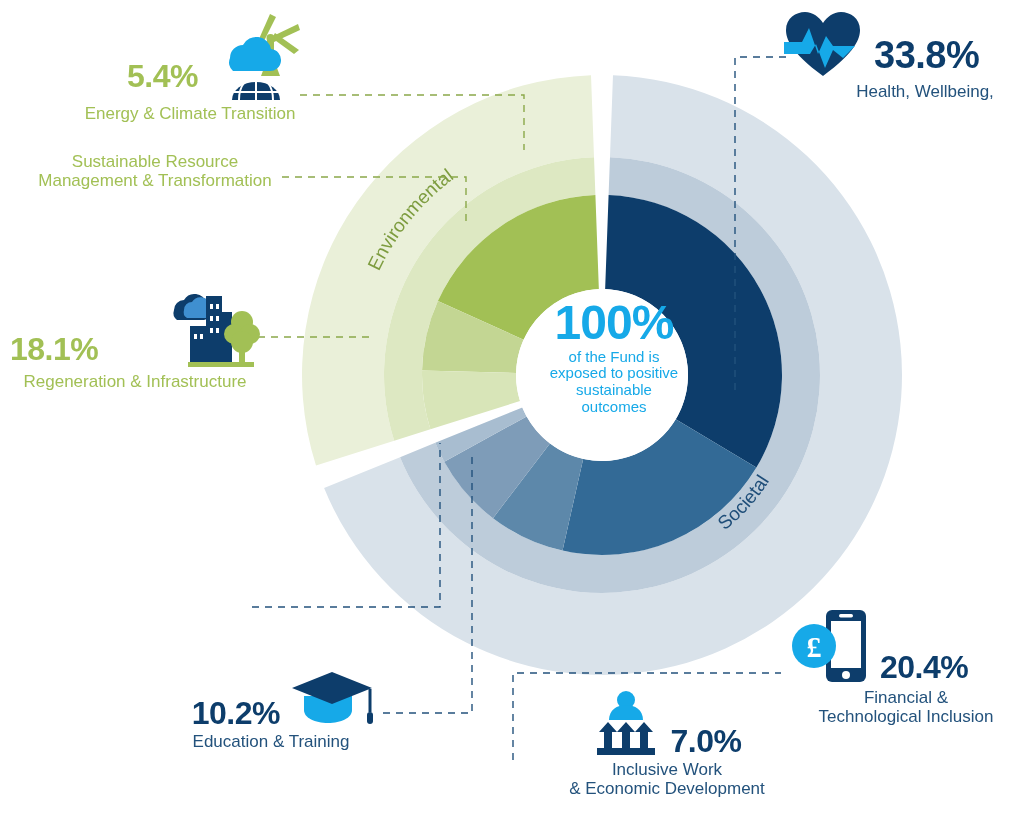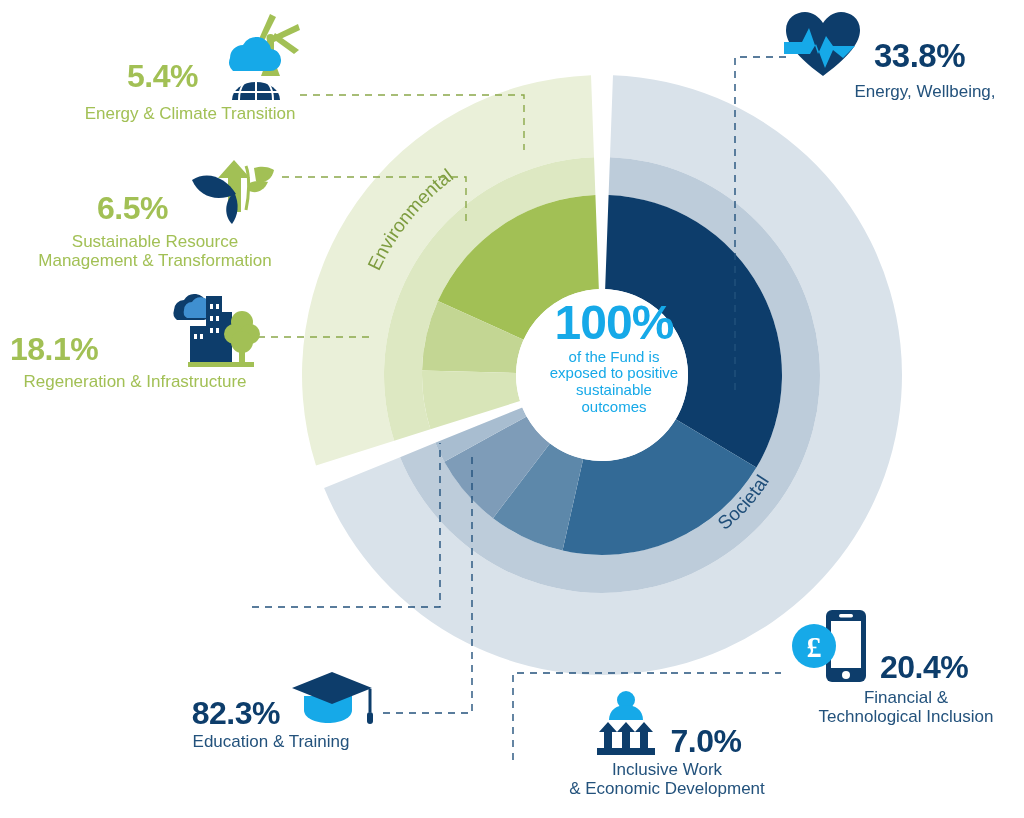--- a/index.html
+++ b/index.html
@@ -148,36 +148,20 @@
             <path d="M38 73 c-4 5 -5 11 -5 17"></path>
             <path d="M62 73 c4 5 5 11 5 17"></path>
           </g>
         </svg>
       </div>
     </div>
     <div class="desc txt-center" style="margin-top:2px;">Energy &amp; Climate Transition</div>
   </div>
 
   <div class="label-block green" style="left:30px;top:150px;width:250px;">
-    <div class="row" style="justify-content:flex-end;">
-      <div class="pct txt-right" style="margin-right:6px;margin-top:36px;">6.5%</div>
-      <div class="icon-box">
-        <svg width="106" height="80" viewBox="0 0 106 80">
-
-          <path d="M60 10 l16 18 h-9 v34 h-13 v-34 h-10 z" fill="#a2c055"></path>
-
-          <path d="M80 18 c12 -4 20 2 20 2 c-2 10 -10 14 -18 11 z" fill="#a2c055"></path>
-          <path d="M74 34 c10 -6 20 -2 20 -2 c-4 9 -12 12 -19 9 z" fill="#a2c055"></path>
-          <path d="M72 16 c4 10 3 30 0 44" stroke="#a2c055" stroke-width="3" fill="none"></path>
-
-          <path d="M18 30 c16 -10 34 -2 44 14 c-18 8 -36 4 -44 -14 z" fill="#0d3d6b"></path>
-          <path d="M60 42 c6 12 4 24 -2 32 c-8 -8 -8 -22 2 -32 z" fill="#0d3d6b"></path>
-        </svg>
-      </div>
-    </div>
     <div class="desc txt-center" style="margin-top:2px;">Sustainable Resource</div>
     <div class="desc txt-center">Management &amp; Transformation</div>
   </div>
 
   <div class="label-block green" style="left:10px;top:288px;width:250px;">
     <div class="row" style="justify-content:space-between;gap:45px;">
       <div class="pct txt-right" style="margin-right:6px;margin-top:40px;">18.1%</div>
       <div class="icon-box">
         <svg width="90" height="82" viewBox="0 0 90 82">
 
@@ -208,21 +192,21 @@
           <rect x="18" y="74" width="66" height="5" fill="#a2c055"></rect>
         </svg>
       </div>
     </div>
     <div class="desc txt-center" style="margin-top:2px;">Regeneration &amp; Infrastructure</div>
   </div>
 
 
   <div class="label-block navy" style="left:160px;top:668px;width:222px;">
     <div class="row" style="justify-content:flex-end;">
-      <div class="pct txt-right" style="margin-right:10px;margin-top:28px;">82.3%</div>
+      <div class="pct txt-right" style="margin-right:10px;margin-top:28px;">10.2%</div>
       <div class="icon-box">
         <svg width="92" height="62" viewBox="0 0 92 62">
           <path d="M14 28 v14 c0 8 11 13 24 13 s24 -5 24 -13 v-14 z" fill="#16a9e8"></path>
           <path d="M38 4 L78 20 L38 36 L-2 20 Z" fill="#0d3d6b" transform="translate(4,0)"></path>
           <path d="M80 21 v23" stroke="#0d3d6b" stroke-width="3" fill="none"></path>
           <rect x="77" y="44" width="6" height="12" rx="3" fill="#0d3d6b"></rect>
         </svg>
       </div>
     </div>
     <div class="desc txt-center" style="margin-top:2px;">Education &amp; Training</div>
@@ -265,18 +249,18 @@
   </div>
 
   <div class="label-block navy" style="left:782px;top:8px;width:240px;">
     <div class="row" style="justify-content:flex-start;">
       <div class="icon-box">
         <svg width="82" height="72" viewBox="0 0 82 72">
           <path d="M41 68 C8 44 4 30 4 22 C4 10 14 4 23 4 C31 4 37 9 41 15 C45 9 51 4 59 4 C68 4 78 10 78 22 C78 30 74 44 41 68 Z" fill="#0d3d6b"></path>
           <path d="M2 34 h18 l7 -14 l9 26 l8 -18 l7 10 h22 l-12 12 l-10 -8 l-8 18 l-9 -24 l-6 10 h-26 z" fill="#16a9e8"></path>
         </svg>
       </div>
-      <div class="pct txt-left" style="margin-left:10px;margin-top:22px;font-size:33px;">33.8%</div>
-    </div>
-    <div class="desc txt-center" style="margin-top:2px;padding-left:46px;">Energy, Wellbeing,</div>
+      <div class="pct txt-left" style="margin-left:10px;margin-top:22px;font-size:38px;">33.8%</div>
+    </div>
+    <div class="desc txt-center" style="margin-top:2px;padding-left:46px;">Health, Wellbeing,</div>
   </div>
 
 </div>
 
 </body></html>

